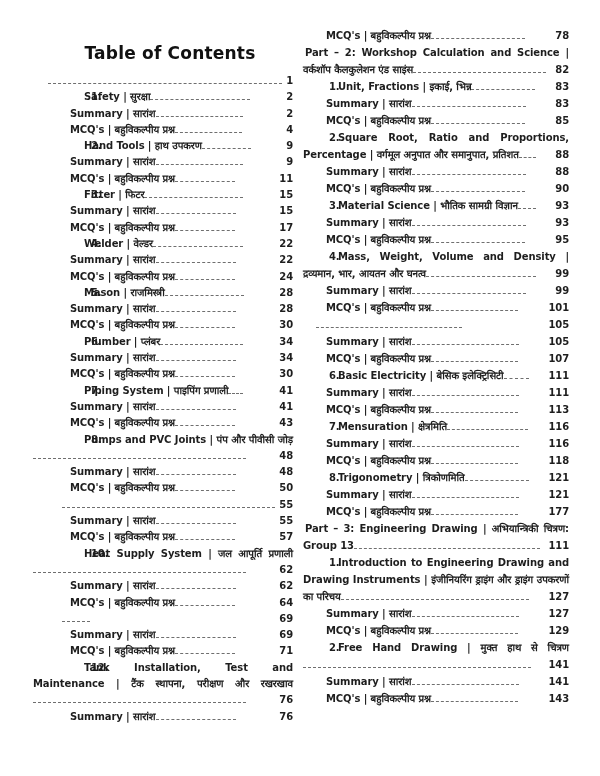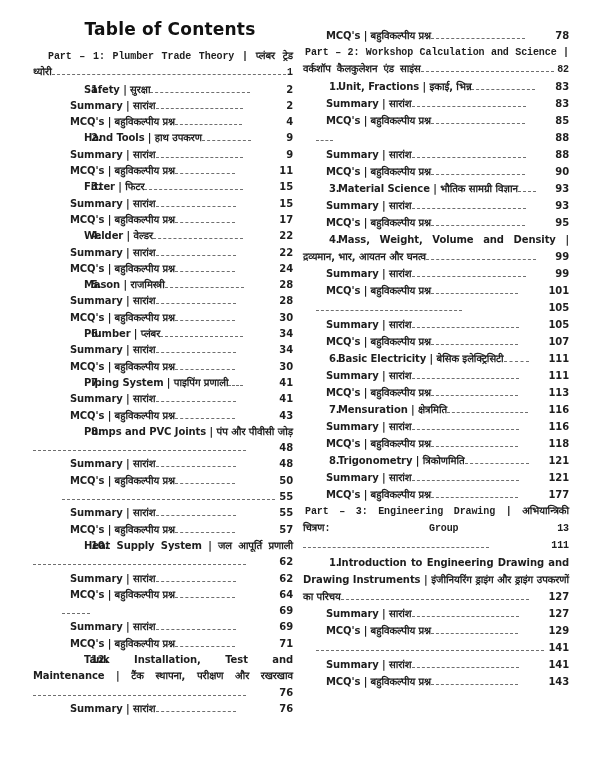--- a/index.html
+++ b/index.html
@@ -12,40 +12,40 @@
     position: relative;
   }
   .page { position: absolute; inset: 0; background: #ffffff; }
 
   .col {
     position: absolute;
     font-size: 10px;
     font-weight: 700;
     letter-spacing: -0.1px;
   }
-  .col-left  { left: 33px;  top: 18px; width: 260px; line-height: 16.3px; }
+  .col-left  { left: 33px;  top: 42px; width: 260px; line-height: 16.3px; }
   .col-right { left: 303px; top: 27px; width: 266px; line-height: 17px;  }
 
   .title {
     font-size: 17px;
     font-weight: 700;
     color: #111111;
     text-align: center;
     padding-left: 14px;
     letter-spacing: 0.2px;
     line-height: 22px;
     margin: 0 0 9px 0;
   }
 
   .row { position: relative; text-align: justify; margin: 0; }
 
   .txt { }
   .num { display: inline-block; width: 22px; }
 
-  .part               { text-indent: 15px; font-family: Liberation Mono, monospace; }
+  .part               { text-indent: 15px; }
   .col-right .part    { text-indent: 2px;  }
   .chapter            { text-indent: 29px; }
   .col-right .chapter { text-indent: 13px; }
   .sub                { text-indent: 37px; }
   .col-right .sub     { text-indent: 23px; }
 
   .dots {
     display: inline-block;
     height: 3px;
     border-bottom: 1.2px dashed #6f6f6f;
@@ -56,21 +56,21 @@
     right: 0;
     bottom: 0;
   }
 </style>
 </head>
 <body>
 
 <div class="page">
   <div class="col col-left">
     <h1 class="title">Table of Contents</h1>
-  <div class="row part"><span class="txt"><span class="lbl">Part – 1: Plumber Trade Theory | प्लंबर ट्रेड थ्योरी</span></span><span class="dots" style="width: 234px;"></span><span class="pg">1</span></div>
+  <div class="row part"><span class="dots" style="width: 234px;"></span><span class="pg">1</span></div>
       <div class="row chapter"><span class="txt"><span class="num">1.</span><span class="lbl">Safety | सुरक्षा</span></span><span class="dots" style="width: 100px;"></span><span class="pg">2</span></div>
       <div class="row sub"><span class="txt"><span class="lbl">Summary | सारांश</span></span><span class="dots" style="width: 87px;"></span><span class="pg">2</span></div>
       <div class="row sub"><span class="txt"><span class="lbl">MCQ's | बहुविकल्पीय प्रश्न</span></span><span class="dots" style="width: 67px;"></span><span class="pg">4</span></div>
       <div class="row chapter"><span class="txt"><span class="num">2.</span><span class="lbl">Hand Tools | हाथ उपकरण</span></span><span class="dots" style="width: 49px;"></span><span class="pg">9</span></div>
       <div class="row sub"><span class="txt"><span class="lbl">Summary | सारांश</span></span><span class="dots" style="width: 87px;"></span><span class="pg">9</span></div>
       <div class="row sub"><span class="txt"><span class="lbl">MCQ's | बहुविकल्पीय प्रश्न</span></span><span class="dots" style="width: 60px;"></span><span class="pg">11</span></div>
       <div class="row chapter"><span class="txt"><span class="num">3.</span><span class="lbl">Fitter | फिटर</span></span><span class="dots" style="width: 99px;"></span><span class="pg">15</span></div>
       <div class="row sub"><span class="txt"><span class="lbl">Summary | सारांश</span></span><span class="dots" style="width: 80px;"></span><span class="pg">15</span></div>
       <div class="row sub"><span class="txt"><span class="lbl">MCQ's | बहुविकल्पीय प्रश्न</span></span><span class="dots" style="width: 60px;"></span><span class="pg">17</span></div>
       <div class="row chapter"><span class="txt"><span class="num">4.</span><span class="lbl">Welder | वेल्डर</span></span><span class="dots" style="width: 90px;"></span><span class="pg">22</span></div>
@@ -99,21 +99,21 @@
       <div class="row sub"><span class="txt"><span class="lbl">MCQ's | बहुविकल्पीय प्रश्न</span></span><span class="dots" style="width: 60px;"></span><span class="pg">71</span></div>
       <div class="row chapter"><span class="txt"><span class="num">12.</span><span class="lbl">Tank Installation, Test and Maintenance | टैंक स्थापना, परीक्षण और रखरखाव</span></span><span class="dots" style="width: 213px;"></span><span class="pg">76</span></div>
       <div class="row sub"><span class="txt"><span class="lbl">Summary | सारांश</span></span><span class="dots" style="width: 80px;"></span><span class="pg">76</span></div>
     </div>
   <div class="col col-right">
       <div class="row sub"><span class="txt"><span class="lbl">MCQ's | बहुविकल्पीय प्रश्न</span></span><span class="dots" style="width: 94px;"></span><span class="pg">78</span></div>
       <div class="row part"><span class="txt"><span class="lbl">Part – 2: Workshop Calculation and Science | वर्कशॉप कैलकुलेशन एंड साइंस</span></span><span class="dots" style="width: 133px;"></span><span class="pg">82</span></div>
       <div class="row chapter"><span class="txt"><span class="num">1.</span><span class="lbl">Unit, Fractions | इकाई, भिन्न</span></span><span class="dots" style="width: 64px;"></span><span class="pg">83</span></div>
       <div class="row sub"><span class="txt"><span class="lbl">Summary | सारांश</span></span><span class="dots" style="width: 114px;"></span><span class="pg">83</span></div>
       <div class="row sub"><span class="txt"><span class="lbl">MCQ's | बहुविकल्पीय प्रश्न</span></span><span class="dots" style="width: 94px;"></span><span class="pg">85</span></div>
-      <div class="row chapter"><span class="dots" style="width: 17px;"></span><span class="pg">88</span></div>
+      <div class="row chapter"><span class="txt"><span class="num">2.</span><span class="lbl">Square Root, Ratio and Proportions, Percentage | वर्गमूल अनुपात और समानुपात, प्रतिशत</span></span><span class="dots" style="width: 17px;"></span><span class="pg">88</span></div>
       <div class="row sub"><span class="txt"><span class="lbl">Summary | सारांश</span></span><span class="dots" style="width: 114px;"></span><span class="pg">88</span></div>
       <div class="row sub"><span class="txt"><span class="lbl">MCQ's | बहुविकल्पीय प्रश्न</span></span><span class="dots" style="width: 94px;"></span><span class="pg">90</span></div>
       <div class="row chapter"><span class="txt"><span class="num">3.</span><span class="lbl">Material Science | भौतिक सामग्री विज्ञान</span></span><span class="dots" style="width: 18px;"></span><span class="pg">93</span></div>
       <div class="row sub"><span class="txt"><span class="lbl">Summary | सारांश</span></span><span class="dots" style="width: 114px;"></span><span class="pg">93</span></div>
       <div class="row sub"><span class="txt"><span class="lbl">MCQ's | बहुविकल्पीय प्रश्न</span></span><span class="dots" style="width: 94px;"></span><span class="pg">95</span></div>
       <div class="row chapter"><span class="txt"><span class="num">4.</span><span class="lbl">Mass, Weight, Volume and Density | द्रव्यमान, भार, आयतन और घनत्व</span></span><span class="dots" style="width: 110px;"></span><span class="pg">99</span></div>
       <div class="row sub"><span class="txt"><span class="lbl">Summary | सारांश</span></span><span class="dots" style="width: 114px;"></span><span class="pg">99</span></div>
       <div class="row sub"><span class="txt"><span class="lbl">MCQ's | बहुविकल्पीय प्रश्न</span></span><span class="dots" style="width: 87px;"></span><span class="pg">101</span></div>
       <div class="row chapter"><span class="dots" style="width: 146px;"></span><span class="pg">105</span></div>
       <div class="row sub"><span class="txt"><span class="lbl">Summary | सारांश</span></span><span class="dots" style="width: 107px;"></span><span class="pg">105</span></div>
@@ -124,17 +124,17 @@
       <div class="row chapter"><span class="txt"><span class="num">7.</span><span class="lbl">Mensuration | क्षेत्रमिति</span></span><span class="dots" style="width: 81px;"></span><span class="pg">116</span></div>
       <div class="row sub"><span class="txt"><span class="lbl">Summary | सारांश</span></span><span class="dots" style="width: 107px;"></span><span class="pg">116</span></div>
       <div class="row sub"><span class="txt"><span class="lbl">MCQ's | बहुविकल्पीय प्रश्न</span></span><span class="dots" style="width: 87px;"></span><span class="pg">118</span></div>
       <div class="row chapter"><span class="txt"><span class="num">8.</span><span class="lbl">Trigonometry | त्रिकोणमिति</span></span><span class="dots" style="width: 64px;"></span><span class="pg">121</span></div>
       <div class="row sub"><span class="txt"><span class="lbl">Summary | सारांश</span></span><span class="dots" style="width: 107px;"></span><span class="pg">121</span></div>
       <div class="row sub"><span class="txt"><span class="lbl">MCQ's | बहुविकल्पीय प्रश्न</span></span><span class="dots" style="width: 87px;"></span><span class="pg">177</span></div>
       <div class="row part"><span class="txt"><span class="lbl">Part – 3: Engineering Drawing | अभियान्त्रिकी चित्रण: Group 13</span></span><span class="dots" style="width: 186px;"></span><span class="pg">111</span></div>
       <div class="row chapter"><span class="txt"><span class="num">1.</span><span class="lbl">Introduction to Engineering Drawing and Drawing Instruments | इंजीनियरिंग ड्राइंग और ड्राइंग उपकरणों का परिचय</span></span><span class="dots" style="width: 188px;"></span><span class="pg">127</span></div>
       <div class="row sub"><span class="txt"><span class="lbl">Summary | सारांश</span></span><span class="dots" style="width: 107px;"></span><span class="pg">127</span></div>
       <div class="row sub"><span class="txt"><span class="lbl">MCQ's | बहुविकल्पीय प्रश्न</span></span><span class="dots" style="width: 87px;"></span><span class="pg">129</span></div>
-      <div class="row chapter"><span class="dots" style="width: 228px;"></span><span class="pg">141</span></div>
+      <div class="row chapter"><span class="txt"><span class="num">2.</span><span class="lbl">Free Hand Drawing | मुक्त हाथ से चित्रण</span></span><span class="dots" style="width: 228px;"></span><span class="pg">141</span></div>
       <div class="row sub"><span class="txt"><span class="lbl">Summary | सारांश</span></span><span class="dots" style="width: 107px;"></span><span class="pg">141</span></div>
       <div class="row sub"><span class="txt"><span class="lbl">MCQ's | बहुविकल्पीय प्रश्न</span></span><span class="dots" style="width: 87px;"></span><span class="pg">143</span></div>
     </div>
 </div>
 
 </body></html>

